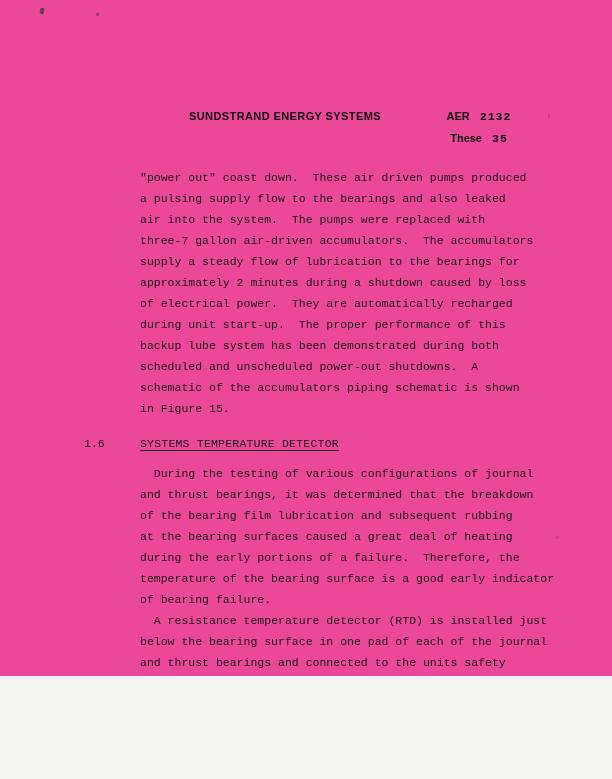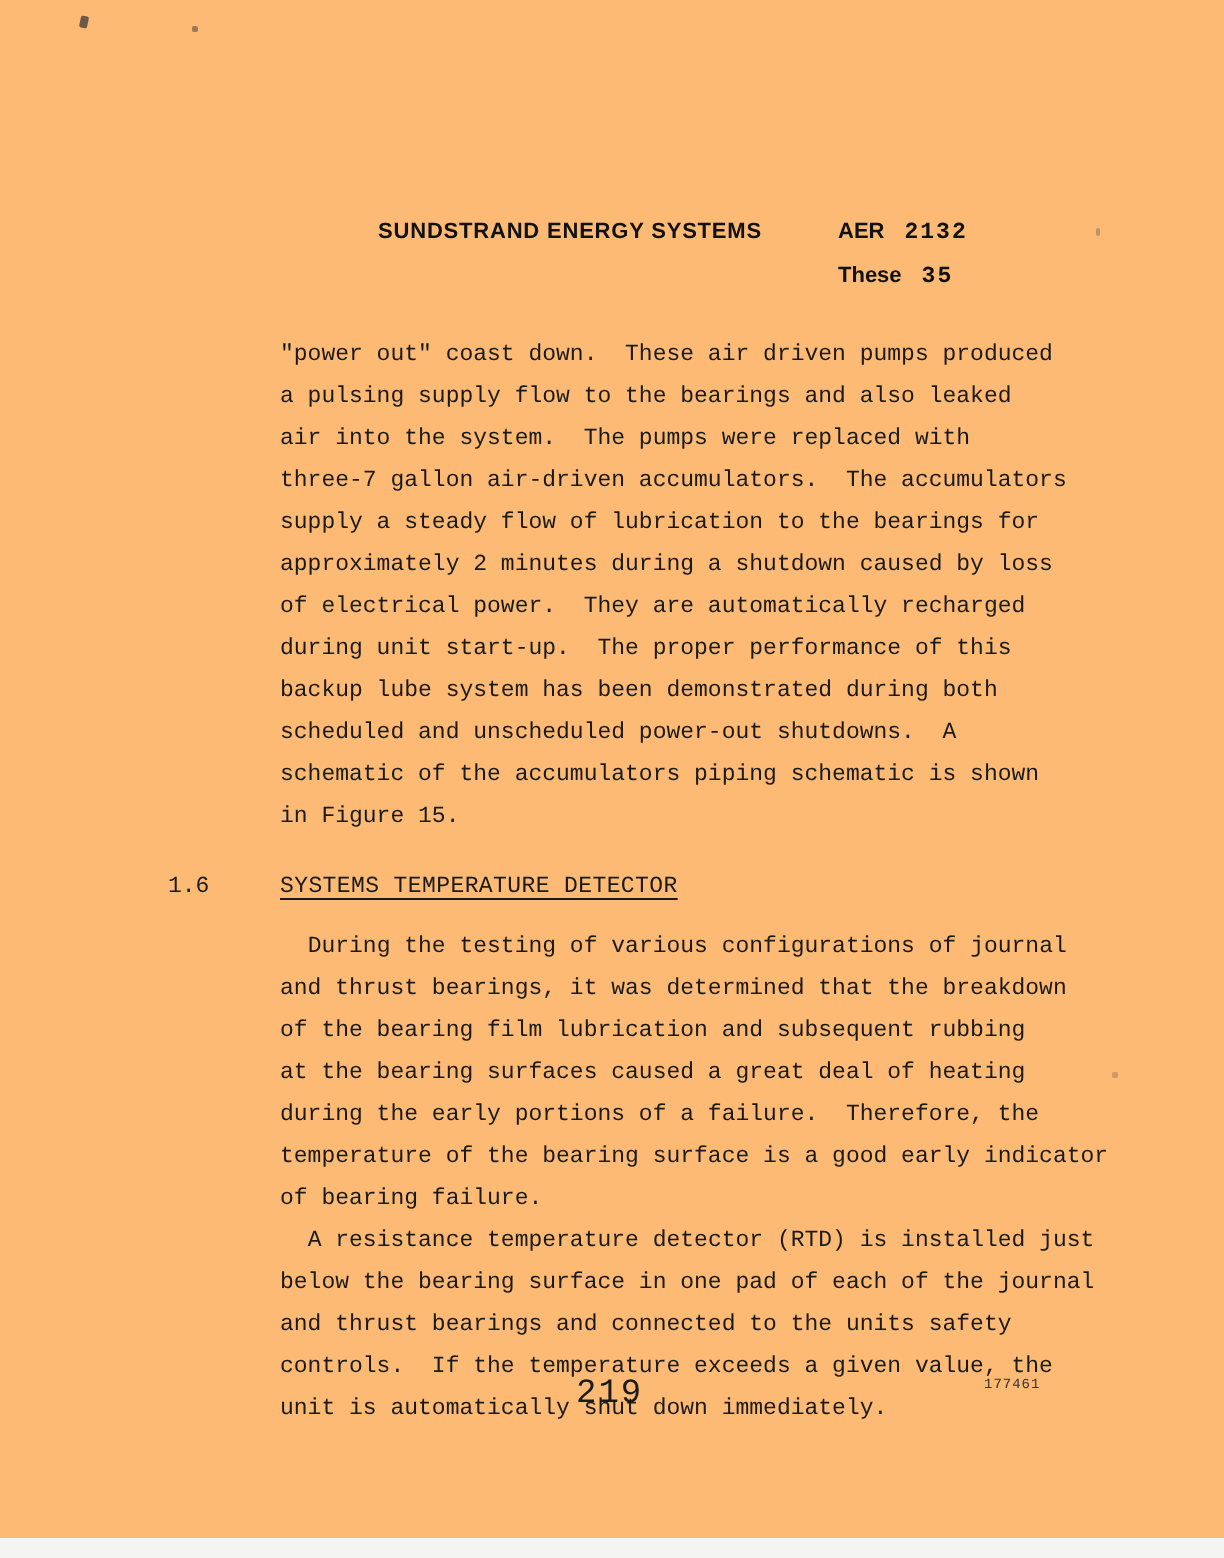--- a/index.html
+++ b/index.html
@@ -3,23 +3,23 @@
 <meta charset="utf-8">
 <style>
   html, body {
     margin: 0;
     padding: 0;
     background: #f4f4f2;
   }
   .page {
     position: relative;
     width: 612px;
-    height: 769px;
+    height: 676px;
     margin: 0 auto;
-    background: #fdba74;
+    background: #ec4899;
     color: #1c1c1c;
     overflow: hidden;
     font-family: "Liberation Mono", "DejaVu Sans Mono", monospace;
   }
 
   
   .header-center {
     position: absolute;
     left: 140px;
     top: 110px;
@@ -39,20 +39,21 @@
     font-weight: 600;
     color: #222;
   }
   .header-right {
     position: absolute;
     left: 419px;
     top: 110px;
     width: 120px;
     font-size: 11.5px;
     color: #111;
+    text-align: center;
   }
   .header-right .row { margin-bottom: 9px; }
   .header-right .lbl {
     font-family: "Liberation Sans", sans-serif;
     font-weight: bold;
     font-size: 11px;
     margin-right: 10px;
   }
   .header-right .val {
     font-weight: bold;

